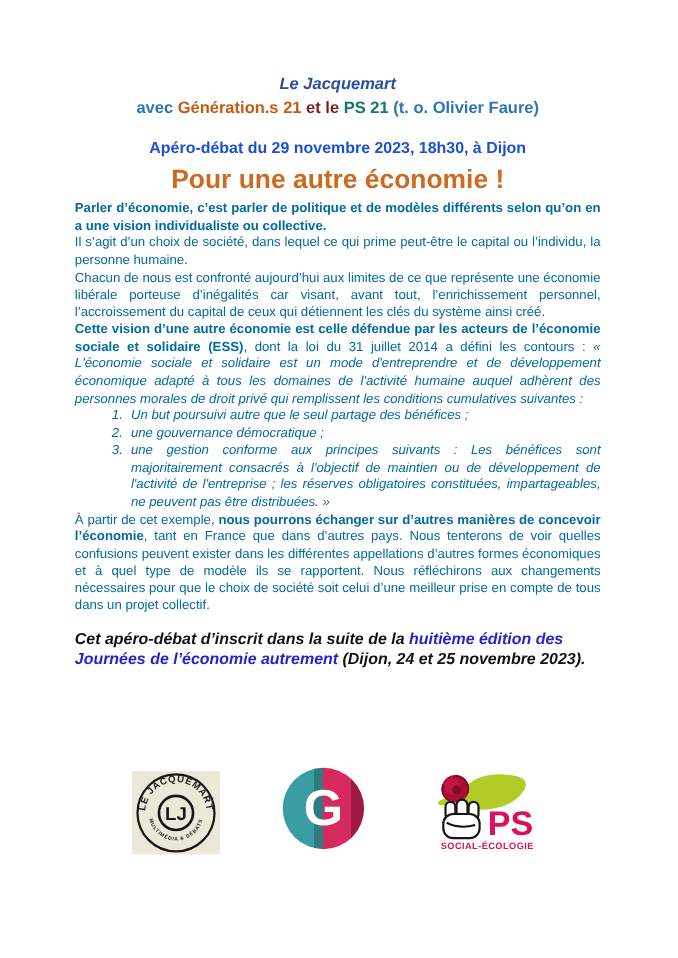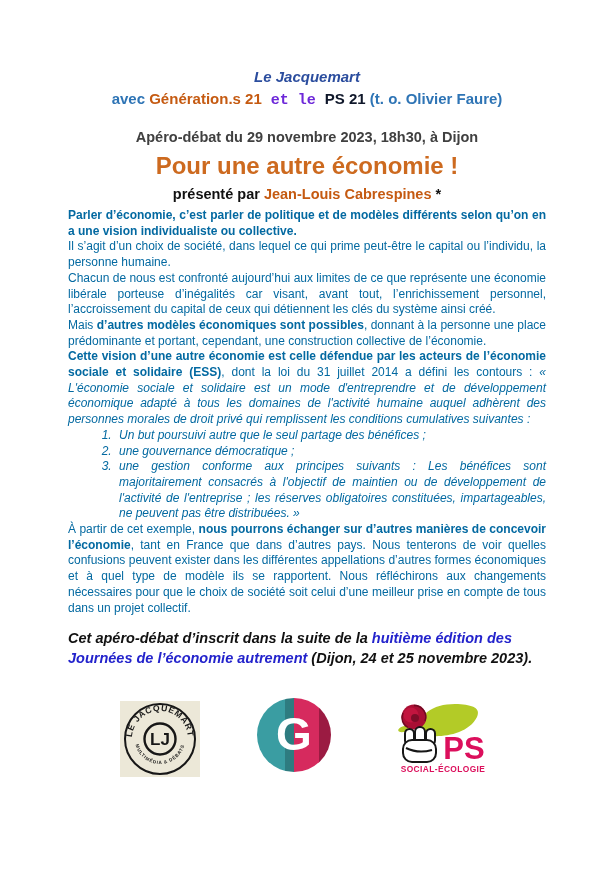--- a/index.html
+++ b/index.html
@@ -14,21 +14,21 @@
   }
   .inner{padding:67px 70px 0 68px;}
   .center{text-align:center;}
   .org-line{
     font-size:15px;font-weight:bold;font-style:italic;
     color:#2b4d9e;line-height:20px;
   }
   .partners-line{
     font-size:15px;font-weight:bold;line-height:20px;margin-top:2px;
   }
-  .event-block{margin-top:17px;font-size:14.5px;font-weight:bold;line-height:19px;color:#404040;}
+  .event-block{margin-top:17px;font-size:14.5px;font-weight:bold;line-height:19px;color:#1d4ed8;}
   .page-title{
     margin-top:5px;
     font-size:24px;font-weight:bold;color:#cd6a1f;line-height:28px;
   }
   .presenter-line{margin-top:5px;font-size:14.5px;font-weight:bold;line-height:19px;color:#111;}
   .body-text{
     margin-top:4px;
     font-size:12px;line-height:15.7px;
     text-align:justify;color:#0369a1;
   }
@@ -61,35 +61,33 @@
   .seg{white-space:pre-wrap;}
 </style>
 </head>
 <body>
 
 <div class="page">
   <div class="inner">
 
     <div class="center org-line">Le Jacquemart</div>
 
-    <div class="center partners-line"><span class="seg" style="color: rgb(46, 116, 181);">avec </span><span class="seg" style="color: rgb(197, 90, 17);">Génération.s 21</span><span class="seg" style="color: #6d28d9; font-family: Liberation Mono, monospace;"> et le </span><span class="seg" style="color: #0f172a;">PS 21</span><span class="seg" style="color: rgb(46, 116, 181);"> (t. o. Olivier Faure)</span></div>
+    <div class="center partners-line"><span class="seg" style="color: rgb(46, 116, 181);">avec </span><span class="seg" style="color: rgb(197, 90, 17);">Génération.s 21</span><span class="seg" style="color: #7f1d1d;"> et le </span><span class="seg" style="color: #0f766e;">PS 21</span><span class="seg" style="color: rgb(46, 116, 181);"> (t. o. Olivier Faure)</span></div>
 
     <div class="center event-block">
       <div>Apéro-débat du 29 novembre 2023, 18h30, à Dijon</div>
     </div>
 
     <div class="center page-title">Pour une autre économie !</div>
 
-    <div class="center presenter-line"><span class="seg" style="color: rgb(17, 17, 17);">présenté par </span><span class="seg" style="color: rgb(197, 90, 17);">Jean-Louis Cabrespines</span><span class="seg" style="color: rgb(17, 17, 17);"> *</span></div>
 
     <div class="body-text">
         <p class="bp"><span class="seg" style="font-weight: bold;">Parler d’économie, c’est parler de politique et de modèles différents selon qu’on en a une vision individualiste ou collective.</span></p>
         <p class="bp"><span class="seg">Il s’agit d’un choix de société, dans lequel ce qui prime peut-être le capital ou l’individu, la personne humaine.</span></p>
         <p class="bp"><span class="seg">Chacun de nous est confronté aujourd’hui aux limites de ce que représente une économie libérale porteuse d’inégalités car visant, avant tout, l’enrichissement personnel, l’accroissement du capital de ceux qui détiennent les clés du système ainsi créé.</span></p>
-        <p class="bp"><span class="seg">Mais </span><span class="seg" style="font-weight: bold;">d’autres modèles économiques sont possibles</span><span class="seg">, donnant à la personne une place prédominante et portant, cependant, une construction collective de l’économie.</span></p>
         <p class="bp"><span class="seg" style="font-weight: bold;">Cette vision d’une autre économie est celle défendue par les acteurs de l’économie sociale et solidaire (ESS)</span><span class="seg">, dont la loi du 31 juillet 2014 a défini les contours : </span><span class="seg" style="font-style: italic;">« L'économie sociale et solidaire est un mode d'entreprendre et de développement économique adapté à tous les domaines de l'activité humaine auquel adhèrent des personnes morales de droit privé qui remplissent les conditions cumulatives suivantes :</span></p>
         <ol>
           <li><span class="seg" style="">Un but poursuivi autre que le seul partage des bénéfices ;</span></li>
           <li><span class="seg" style="font-style: italic;">une gouvernance démocratique ;</span></li>
           <li><span class="seg" style="">une gestion conforme aux principes suivants : Les bénéfices sont majoritairement consacrés à l'objectif de maintien ou de développement de l'activité de l'entreprise ; les réserves obligatoires constituées, impartageables, ne peuvent pas être distribuées. »</span></li>
         </ol>
         <p class="bp"><span class="seg">À partir de cet exemple, </span><span class="seg" style="font-weight: bold;">nous pourrons échanger sur d’autres manières de concevoir l’économie</span><span class="seg">, tant en France que dans d’autres pays. Nous tenterons de voir quelles confusions peuvent exister dans les différentes appellations d’autres formes économiques et à quel type de modèle ils se rapportent. Nous réfléchirons aux changements nécessaires pour que le choix de société soit celui d’une meilleur prise en compte de tous dans un projet collectif.</span></p>
       </div>
 
     <div class="closing-note"><span class="seg" style="color: rgb(17, 17, 17);">Cet apéro-débat d’inscrit dans la suite de la </span><span class="seg" style="color: rgb(35, 35, 204);">huitième édition des Journées de l’économie autrement</span><span class="seg" style="color: rgb(17, 17, 17);"> (Dijon, 24 et 25 novembre 2023).</span></div>

